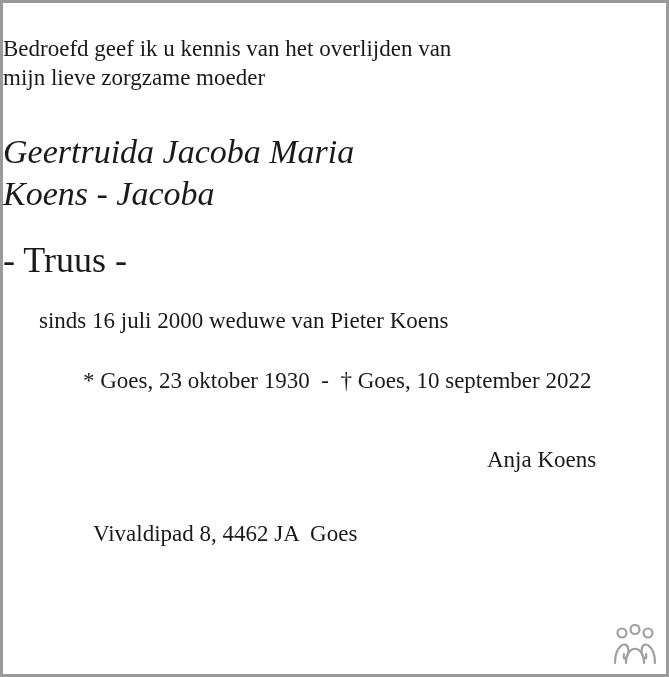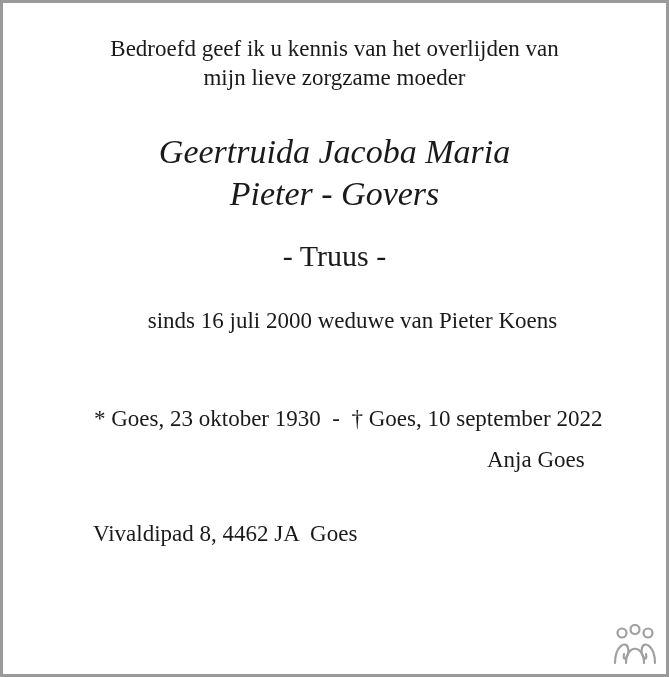--- a/index.html
+++ b/index.html
@@ -7,50 +7,50 @@
   .card {
     position: relative;
     box-sizing: border-box;
     width: 669px; height: 677px;
     border: 3px solid #9a9a9a;
     background: #ffffff;
     color: #1a1a1a;
     font-family: "Liberation Serif", "DejaVu Serif", serif;
   }
   .line { position: absolute; white-space: nowrap; }
-  .center { left: 0; right: 0; text-align: center; }
+  .center { left: 0; right: 0; }
   .t-intro { font-size: 23px; line-height: 29px; }
   .t-name { font-size: 34px; font-style: italic; line-height: 42px; }
-  .t-nick { font-size: 30px; }
+  .t-nick { font-size: 36px; }
   .t-body { font-size: 23px; padding-left: 36px; }
   .justify {
     position: absolute; left: 46px; width: 576px;
     font-size: 23px; line-height: 32px; text-align: justify;
     text-align-last: left;
   }
   .icon-family { position: absolute; left: 609px; top: 621px; width: 46px; height: 42px; }
 </style>
 </head>
 <body>
 
 <div class="card">
 
   <div class="line center t-intro" style="top:31px;">Bedroefd geef ik u kennis van het overlijden van</div>
   <div class="line center t-name" style="top:128px;">Geertruida Jacoba Maria</div>
 
   <div class="line center t-intro" style="top:60px;">mijn lieve zorgzame moeder</div>
-  <div class="line center t-name" style="top:170px;">Pieter - Govers</div>
+  <div class="line center t-name" style="top:170px;">Koens - Jacoba</div>
 
   <div class="line center t-nick" style="top:236px;">- Truus -</div>
 
   <div class="line center t-body" style="top:305px;">sinds 16 juli 2000 weduwe van Pieter Koens</div>
 
-  <div class="line t-body" style="top:365px; left:55px; white-space:pre;margin-top:38px;">* Goes, 23 oktober 1930  -  † Goes, 10 september 2022</div>
+  <div class="line t-body" style="top:365px; left:44px; white-space:pre;">* Goes, 23 oktober 1930  -  † Goes, 10 september 2022</div>
 
-  <div class="line t-body" style="top:444px; left:448px;">Anja Goes</div>
+  <div class="line t-body" style="top:444px; left:448px;">Anja Koens</div>
 
   <div class="line t-body" style="top:518px; left:54px; white-space:pre;">Vivaldipad 8, 4462 JA  Goes</div>
 
 
   <svg class="icon-family" viewBox="0 0 46 42">
     <g fill="none" stroke="#a0a0a0" stroke-width="2.2" stroke-linecap="round">
       <circle cx="10" cy="9" r="4.5"></circle>
       <circle cx="23" cy="5.5" r="4.5"></circle>
       <circle cx="36" cy="9" r="4.5"></circle>
       <path d="M3 39 C3 22, 14 16, 16 24 C18 32, 10 40, 12 30"></path>

